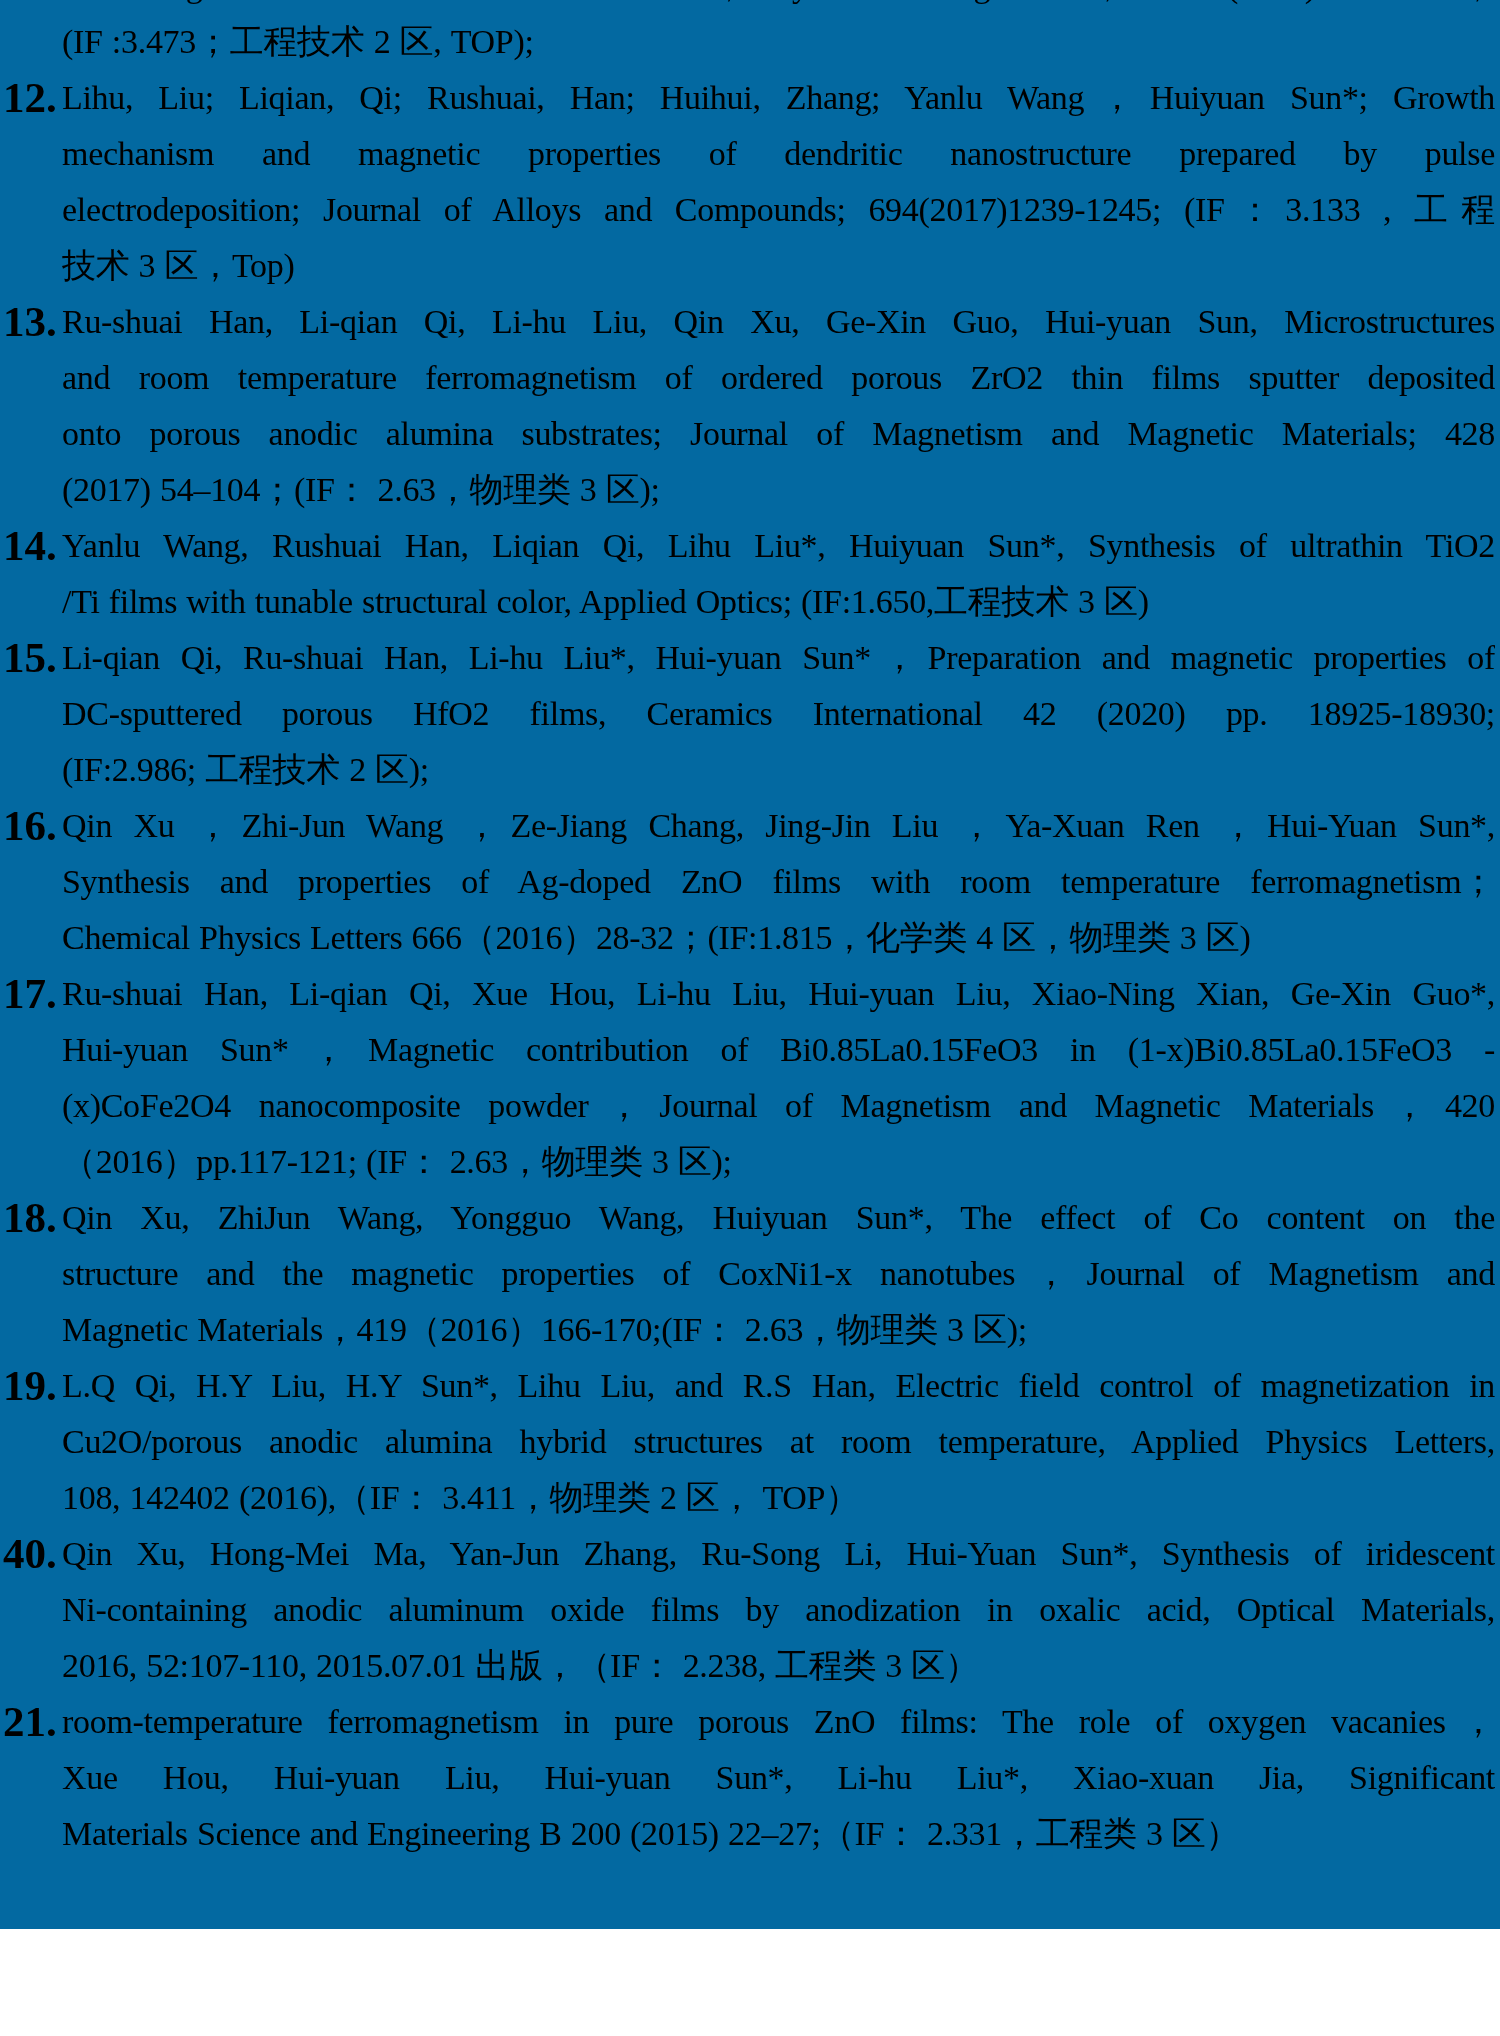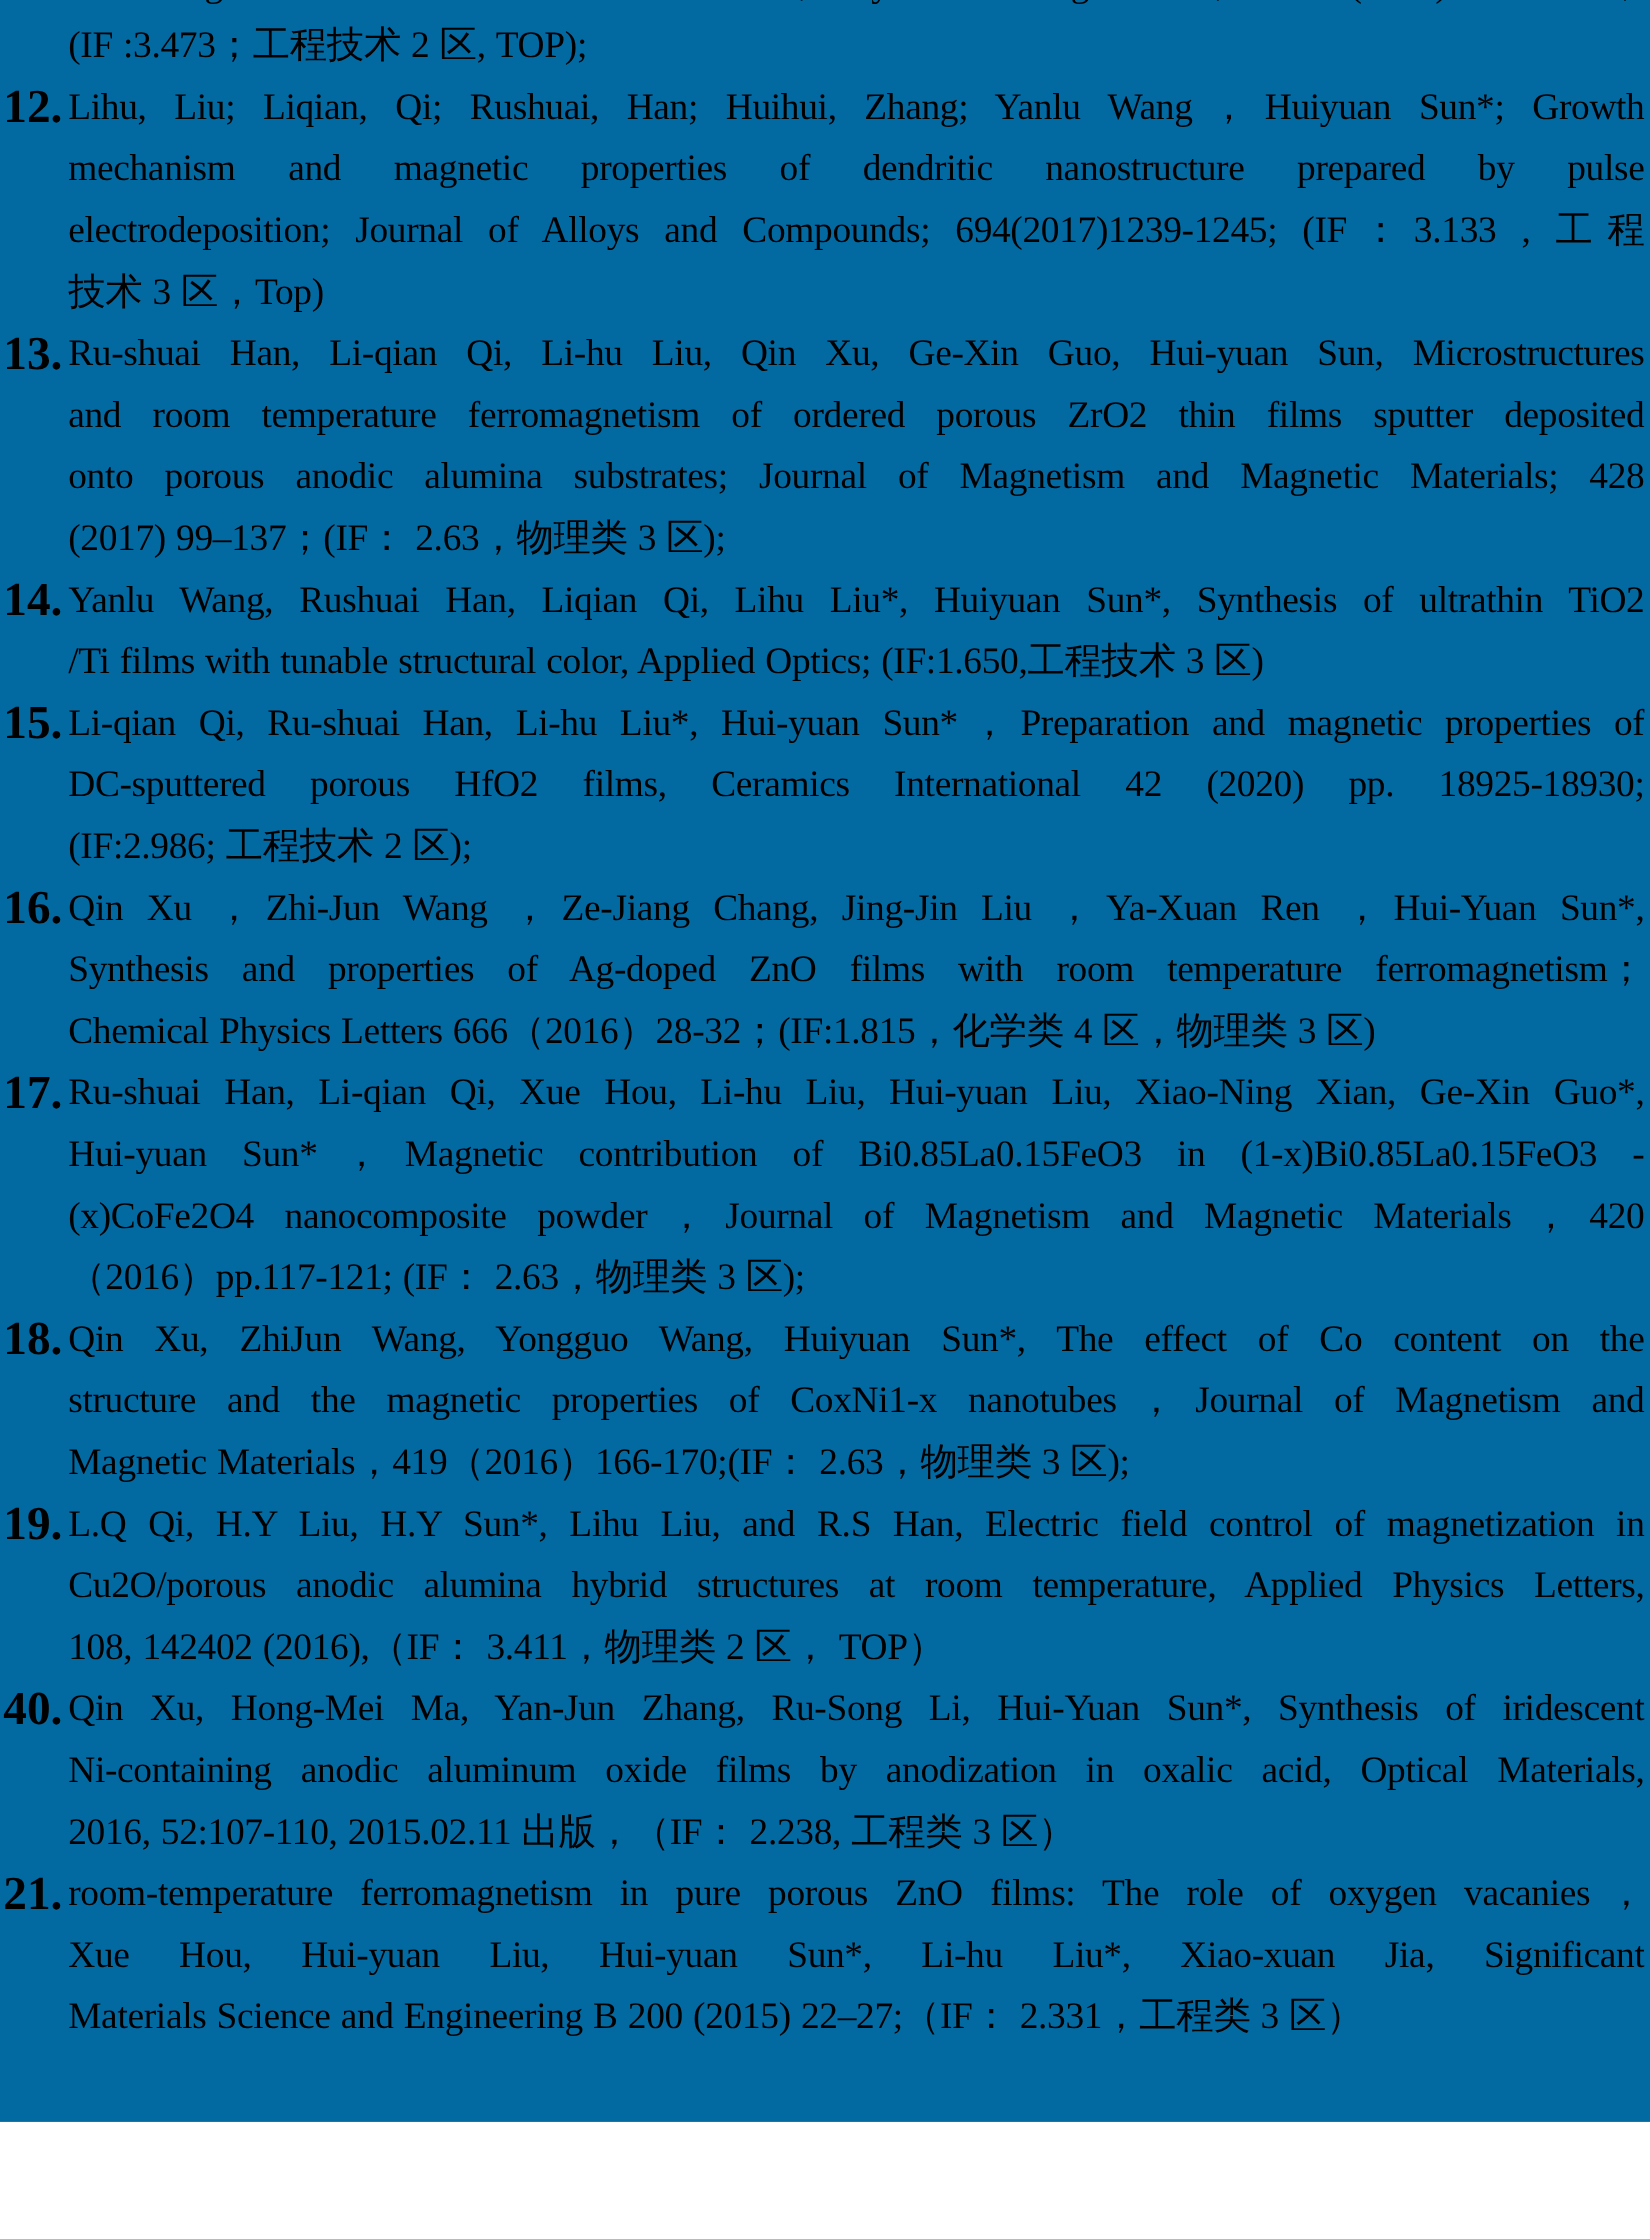--- a/index.html
+++ b/index.html
@@ -62,21 +62,21 @@
         <div class="line jl">Lihu, Liu; Liqian, Qi; Rushuai, Han; Huihui, Zhang; Yanlu Wang，Huiyuan Sun*; Growth</div>
         <div class="line jl">mechanism and magnetic properties of dendritic nanostructure prepared by pulse</div>
         <div class="line jl">electrodeposition; Journal of Alloys and Compounds; 694(2017)1239-1245; (IF：3.133 , 工程</div>
         <div class="line">技术 3 区，Top)</div>
       </div>
       <div class="item">
         <span class="num">13.</span>
         <div class="line jl">Ru-shuai Han, Li-qian Qi, Li-hu Liu, Qin Xu, Ge-Xin Guo, Hui-yuan Sun, Microstructures</div>
         <div class="line jl">and room temperature ferromagnetism of ordered porous ZrO2 thin films sputter deposited</div>
         <div class="line jl">onto porous anodic alumina substrates; Journal of Magnetism and Magnetic Materials; 428</div>
-        <div class="line">(2017) 99–137；(IF： 2.63，物理类 3 区);</div>
+        <div class="line">(2017) 54–104；(IF： 2.63，物理类 3 区);</div>
       </div>
       <div class="item">
         <span class="num">14.</span>
         <div class="line jl">Yanlu Wang, Rushuai Han, Liqian Qi, Lihu Liu*, Huiyuan Sun*, Synthesis of ultrathin TiO2</div>
         <div class="line">/Ti films with tunable structural color, Applied Optics; (IF:1.650,工程技术 3 区)</div>
       </div>
       <div class="item">
         <span class="num">15.</span>
         <div class="line jl">Li-qian Qi, Ru-shuai Han, Li-hu Liu*, Hui-yuan Sun*，Preparation and magnetic properties of</div>
         <div class="line jl">DC-sputtered porous HfO2 films, Ceramics International 42 (2020) pp. 18925-18930;</div>
@@ -104,21 +104,21 @@
       <div class="item">
         <span class="num">19.</span>
         <div class="line jl">L.Q Qi, H.Y Liu, H.Y Sun*, Lihu Liu, and R.S Han, Electric field control of magnetization in</div>
         <div class="line jl">Cu2O/porous anodic alumina hybrid structures at room temperature, Applied Physics Letters,</div>
         <div class="line">108, 142402 (2016),（IF： 3.411，物理类 2 区， TOP）</div>
       </div>
       <div class="item">
         <span class="num">40.</span>
         <div class="line jl">Qin Xu, Hong-Mei Ma, Yan-Jun Zhang, Ru-Song Li, Hui-Yuan Sun*, Synthesis of iridescent</div>
         <div class="line jl">Ni-containing anodic aluminum oxide films by anodization in oxalic acid, Optical Materials,</div>
-        <div class="line">2016, 52:107-110, 2015.02.11 出版，（IF： 2.238, 工程类 3 区）</div>
+        <div class="line">2016, 52:107-110, 2015.07.01 出版，（IF： 2.238, 工程类 3 区）</div>
       </div>
       <div class="item">
         <span class="num">21.</span>
         <div class="line jl">room-temperature ferromagnetism in pure porous ZnO films: The role of oxygen vacanies，</div>
         <div class="line jl">Xue Hou, Hui-yuan Liu, Hui-yuan Sun*, Li-hu Liu*, Xiao-xuan Jia, Significant</div>
         <div class="line">Materials Science and Engineering B 200 (2015) 22–27;（IF： 2.331，工程类 3 区）</div>
       </div>
     </div>
 </div>
 

